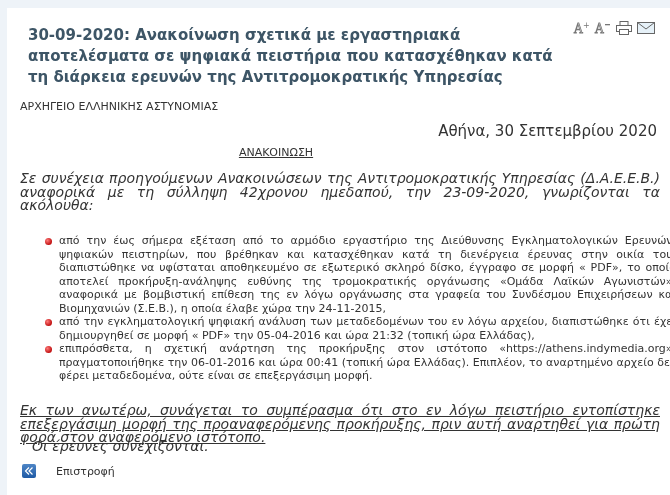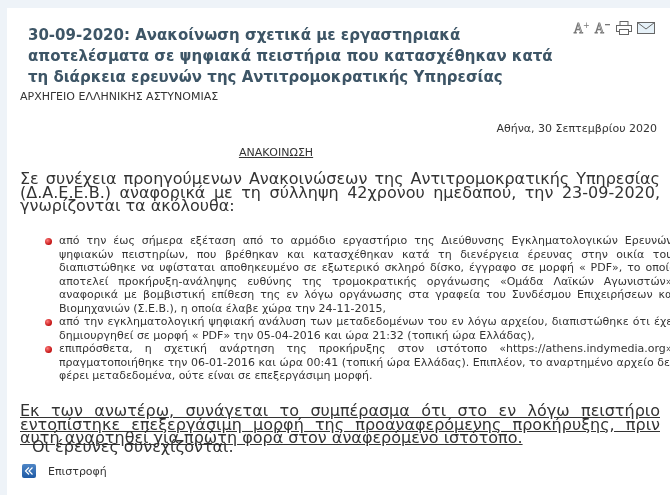--- a/index.html
+++ b/index.html
@@ -17,43 +17,43 @@
     position: absolute; left: 13px; top: 9px; width: 540px;
     font-size: 15px; font-weight: bold; line-height: 21px;
     color: #3d5566; margin: 8px;
   }
   .tools {
     position: absolute; left: 566px; top: 10px; height: 20px;
     display: flex; align-items: center; gap: 3px;
   }
   .tool { display: inline-flex; align-items: center; justify-content: center; cursor: pointer; }
   .org {
-    position: absolute; left: 13px; top: 82px;
+    position: absolute; left: 13px; top: 92px;
     font-size: 11px; color: #333;
   }
   .date {
     position: absolute; right: 13px; top: 114px;
-    font-size: 11px; color: #333;
+    font-size: 15px; color: #333;
   }
   .heading {
     position: absolute; left: 0; width: 538px; top: 138px; text-align: center;
     font-size: 11px; text-decoration: underline; color: #333;
   }
-  .body-text { position: absolute; left: 13px; width: 640px; font-size: 16px; line-height: 13.5px; color: #333; text-align: justify; }
+  .body-text { position: absolute; left: 13px; width: 640px; font-size: 14px; line-height: 13.5px; color: #333; text-align: justify; font-style: italic; }
   .intro { top: 164px; }
   ul.findings { position: absolute; left: 13px; top: 210px; width: 640px; margin: 16px; padding: 0; list-style: none; font-size: 11px; line-height: 13.5px; }
   ul.findings li { position: relative; padding-left: 23px; text-align: justify; margin: 0; }
   .bullet {
     position: absolute; left: 9px; top: 4px; width: 7px; height: 7px; border-radius: 50%;
     background: radial-gradient(circle at 35% 35%, #ff7a7a, #c01010 70%);
   }
   .conclusion { top: 396px; text-decoration: underline; }
   .closing { top: 420px; }
   .back {
-    position: absolute; left: 15px; top: 456px; display: flex; align-items: center; gap: 12px;
+    position: absolute; left: 15px; top: 456px; display: flex; align-items: center; gap: 20px;
     font-size: 11px; color: #333; cursor: pointer;
   }
   .back-icon {
     width: 14px; height: 14px; border-radius: 2px;
     background: linear-gradient(#4e86c6, #1f5aa5);
     display: inline-flex; align-items: center; justify-content: center;
   }
 </style>
 </head>
 <body>

